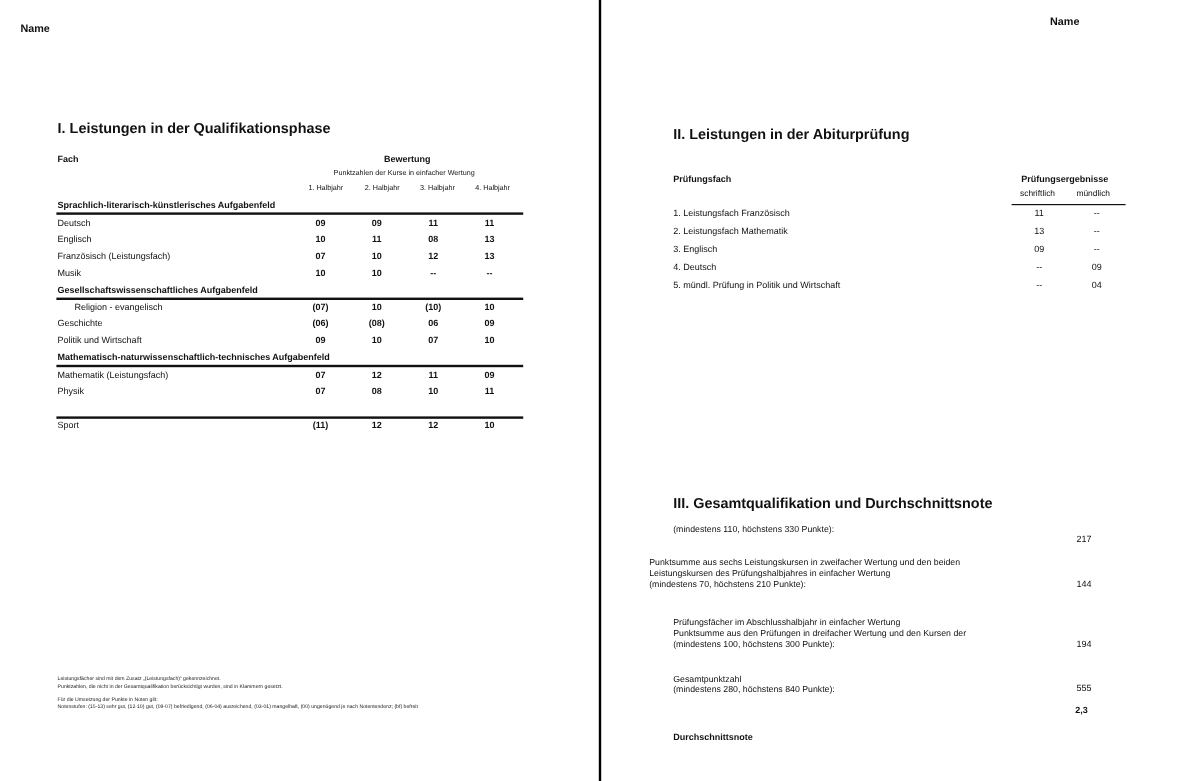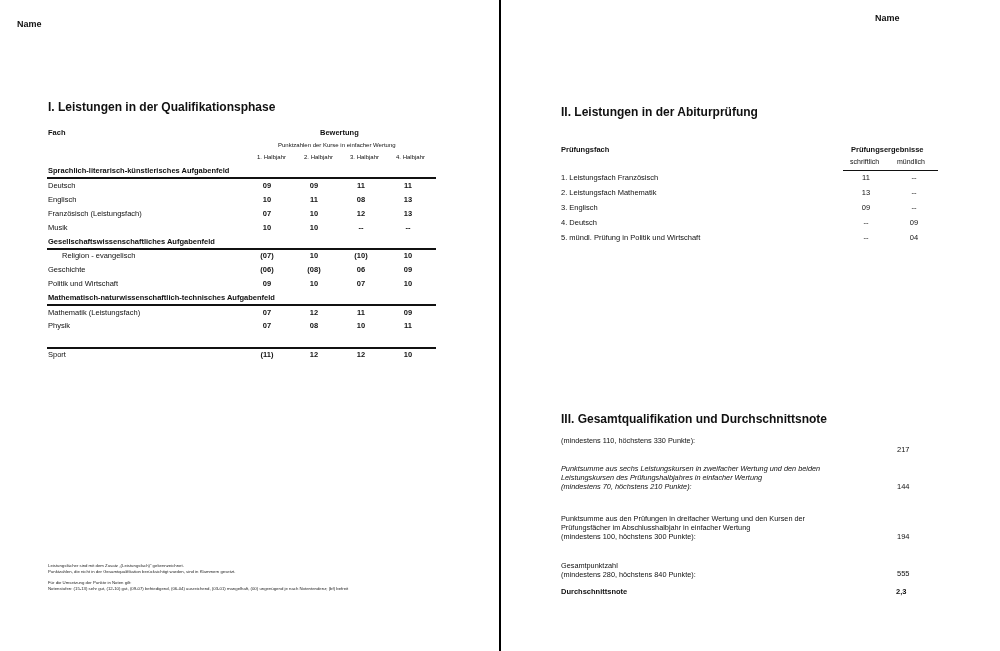--- a/index.html
+++ b/index.html
@@ -142,34 +142,34 @@
 <div class="abs num-plain" style="left:846px; top:233px;">--</div>
 <div class="abs num-plain" style="left:894px; top:233px;">04</div>
 
 <div class="abs section-title" style="left:561px; top:412px;">III. Gesamtqualifikation und Durchschnittsnote</div>
 
 <div class="abs sum-text" style="left:561px; top:436px; width:300px;">
   <div>(mindestens 110, höchstens 330 Punkte):</div>
 </div>
 <div class="abs cell" style="left:897px; top:445px;">217</div>
 
-<div class="abs sum-text" style="left:561px; top:464px; width:300px;font-style:italic;">
+<div class="abs sum-text" style="left:541px; top:464px; width:300px;">
   <div>Punktsumme aus sechs Leistungskursen in zweifacher Wertung und den beiden</div>
   <div>Leistungskursen des Prüfungshalbjahres in einfacher Wertung</div>
   <div>(mindestens 70, höchstens 210 Punkte):</div>
 </div>
 <div class="abs cell" style="left:897px; top:482px;">144</div>
 
 <div class="abs sum-text" style="left:561px; top:514px; width:300px;">
+  <div>Prüfungsfächer im Abschlusshalbjahr in einfacher Wertung</div>
   <div>Punktsumme aus den Prüfungen in dreifacher Wertung und den Kursen der</div>
-  <div>Prüfungsfächer im Abschlusshalbjahr in einfacher Wertung</div>
   <div>(mindestens 100, höchstens 300 Punkte):</div>
 </div>
 <div class="abs cell" style="left:897px; top:532px;">194</div>
 
 <div class="abs sum-text" style="left:561px; top:561px; width:300px;">
   <div>Gesamtpunktzahl</div>
   <div>(mindestens 280, höchstens 840 Punkte):</div>
 </div>
 <div class="abs cell" style="left:897px; top:569px;">555</div>
 
-<div class="abs hdr" style="left:561px; top:587px;text-align:center;">Durchschnittsnote</div>
+<div class="abs hdr" style="left:561px; top:610px;text-align:center;">Durchschnittsnote</div>
 <div class="abs hdr" style="left:896px; top:587px;">2,3</div>
 
 </body></html>

